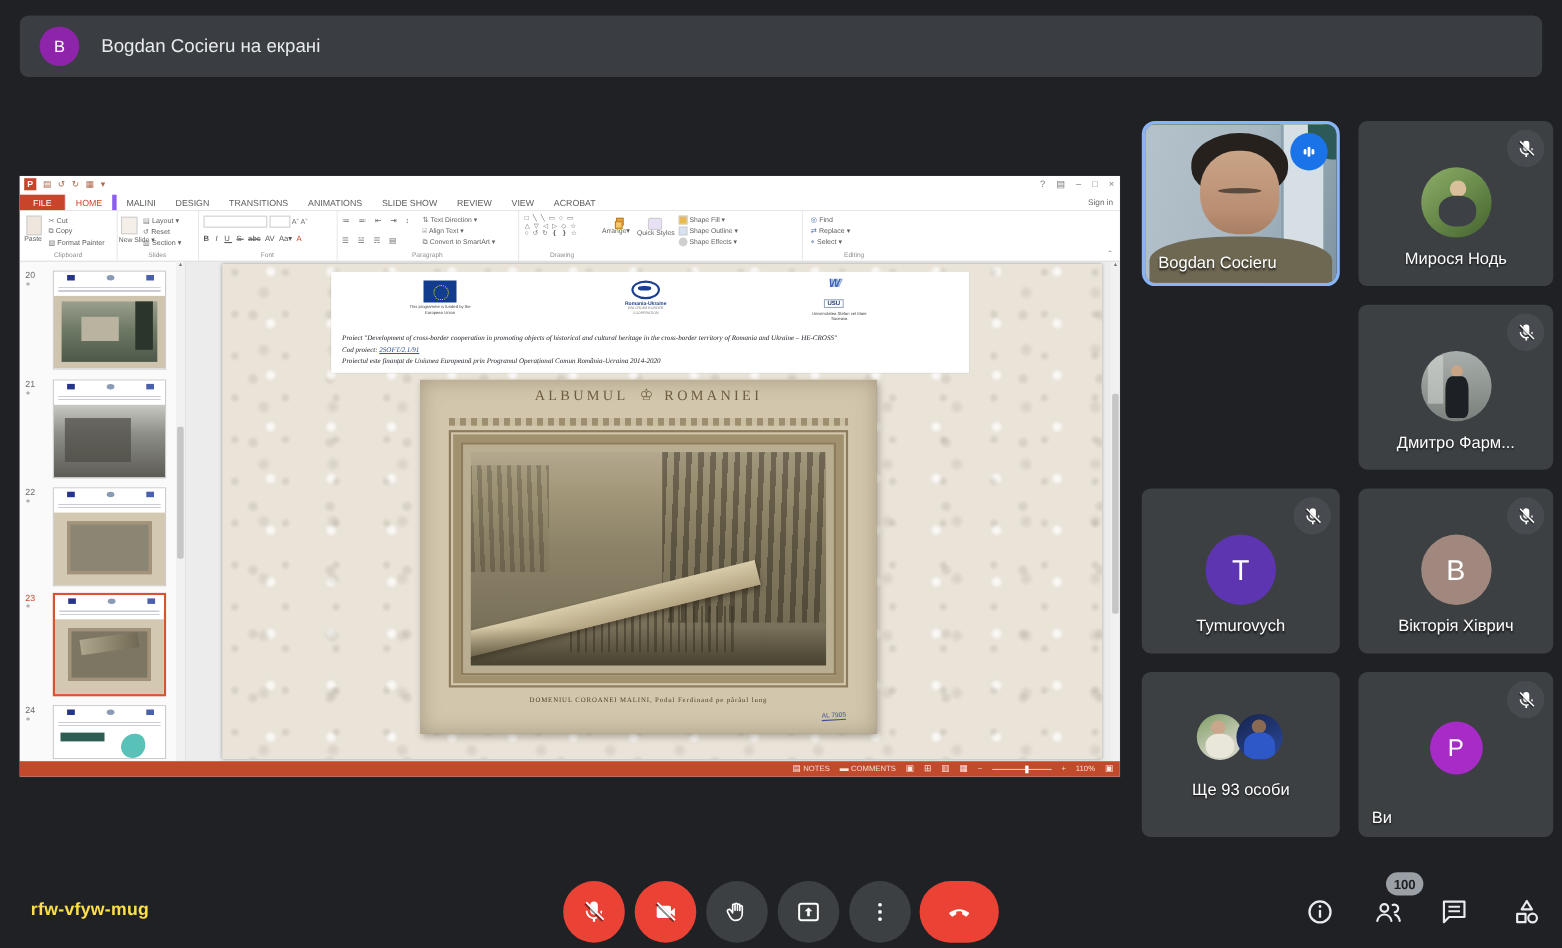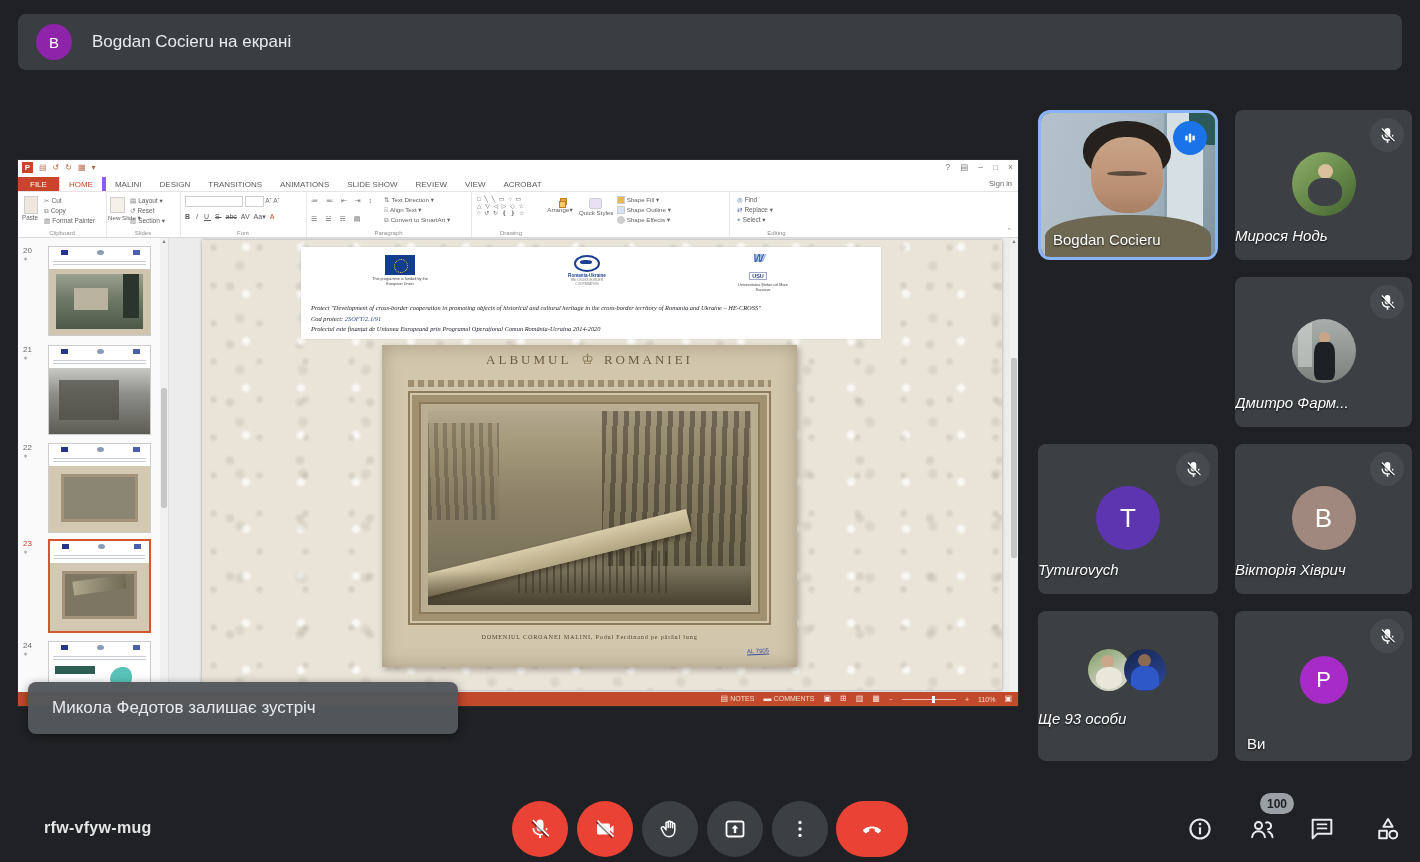--- a/index.html
+++ b/index.html
@@ -118,21 +118,21 @@
           box-sizing:border-box;font-size:7px;}
   .status .vic{font-size:8px;line-height:8px;color:#f9e6de;}
   .zslider{width:54px;height:1px;background:#f0c4b4;position:relative;}
   .zknob{position:absolute;left:55%;top:-3px;width:3px;height:7px;background:#fff;}
 
   
   .tile{position:absolute;width:180px;height:150px;background:#3c4043;border-radius:8px;overflow:hidden;}
   .tile.speaking{border:3px solid #8ab4f8;border-radius:12px;box-sizing:border-box;}
   .vname{position:absolute;left:12px;bottom:9px;font-size:15px;font-weight:500;color:#fff;
          text-shadow:0 1px 2px rgba(0,0,0,.85);white-space:nowrap;z-index:5;}
-  .cname{left:0;right:0;bottom:16px;font-style:italic;}
+  .cname{left:0;right:0;bottom:16px;text-align:center;}
   .badge{position:absolute;top:8px;right:8px;width:34px;height:34px;border-radius:50%;z-index:5;
          background:rgba(72,76,80,.95);display:flex;align-items:center;justify-content:center;color:#fff;}
   .badge.light{background:rgba(198,200,202,.55);}
   .badge.speak{background:#1a73e8;}
   .badge svg{width:19px;height:19px;}
   .badge.speak svg{width:20px;height:20px;}
   .avatar{position:absolute;left:50%;top:42px;transform:translateX(-50%);width:64px;height:64px;border-radius:50%;overflow:hidden;}
   .init-av{display:flex;align-items:center;justify-content:center;color:#fff;font-size:26px;font-weight:400;overflow:visible;}
   .av-t{background:#5e35b1;} .av-b{background:#a1887f;}
   .av-p{width:48px;height:48px;top:45px;font-size:22px;background:#a62bc7;}
@@ -168,21 +168,21 @@
   .mini-a2{left:calc(50% - 4px);background:linear-gradient(150deg,#16244c,#2c4ba0);}
   .mini-a2 i{position:absolute;left:14px;top:5px;width:13px;height:13px;border-radius:50%;background:#8b6a54;}
   .mini-a2 b{position:absolute;left:7px;top:17px;width:28px;height:24px;border-radius:45% 45% 0 0;background:#2e57c7;}
 
   
   .toast{position:absolute;left:28px;top:682px;width:430px;height:52px;background:rgba(84,88,92,.97);
          border-radius:8px;display:flex;align-items:center;padding-left:24px;box-sizing:border-box;
          font-size:17px;color:#e8eaed;box-shadow:0 2px 10px rgba(0,0,0,.4);z-index:20;}
 
   
-  .code{position:absolute;left:44px;top:819px;font-size:16px;font-weight:600;color:#e5e5e5;letter-spacing:.3px;}
+  .code{position:absolute;left:28px;top:819px;font-size:16px;font-weight:600;color:#fde047;letter-spacing:.3px;}
   .cbtn{position:absolute;top:801px;width:56px;height:56px;border-radius:50%;display:flex;align-items:center;
         justify-content:center;color:#fff;cursor:pointer;}
   .cbtn svg{width:24px;height:24px;}
   .red{background:#ea4335;} .gray{background:#3c4043;}
   .endcall{width:72px;border-radius:28px;}
   .ricon{position:absolute;top:815px;width:28px;height:28px;color:#e8eaed;}
   .ricon svg{width:28px;height:28px;}
   .badge100{position:absolute;left:1260px;top:793px;height:21px;min-width:34px;border-radius:11px;background:#9aa0a6;
             color:#202124;font-size:12px;font-weight:bold;display:flex;align-items:center;justify-content:center;
             padding:0 6px;box-sizing:border-box;z-index:6;}
@@ -600,23 +600,20 @@
         <span>P</span>
       </div>
     <div class="badge">
         <svg>
           <use href="#i-micoff"></use>
         </svg>
       </div>
     <div class="vname">Ви</div>
   </div>
 
-  <div class="toast">
-    <span>Микола Федотов залишає зустріч</span>
-  </div>
 
   <div class="code">rfw-vfyw-mug</div>
 
   <div class="cbtn red" style="left:512px;">
       <svg>
         <use href="#i-micoff"></use>
       </svg>
     </div>
   <div class="cbtn red" style="left:577px;">
       <svg>

